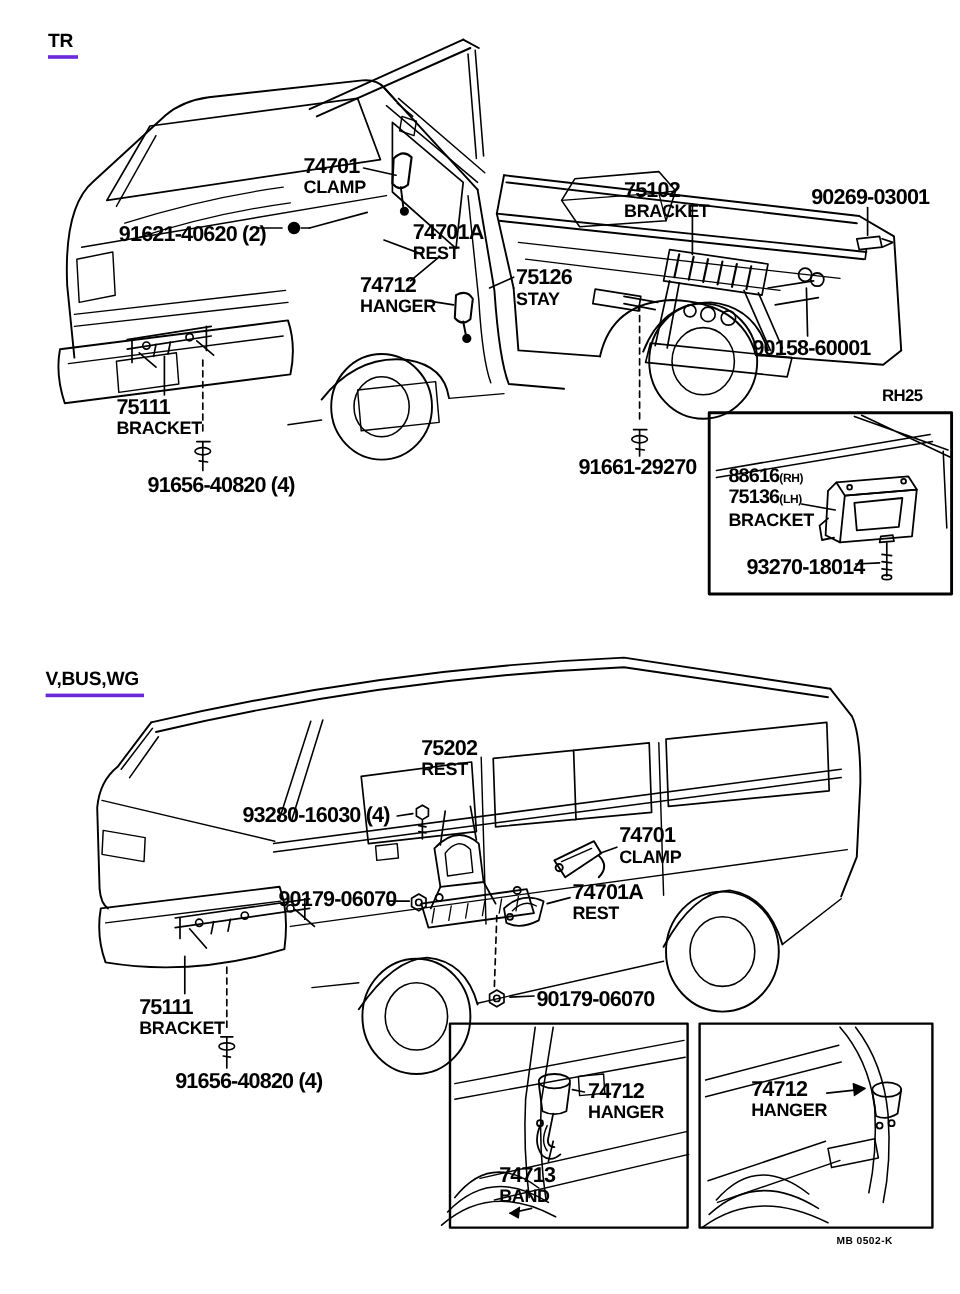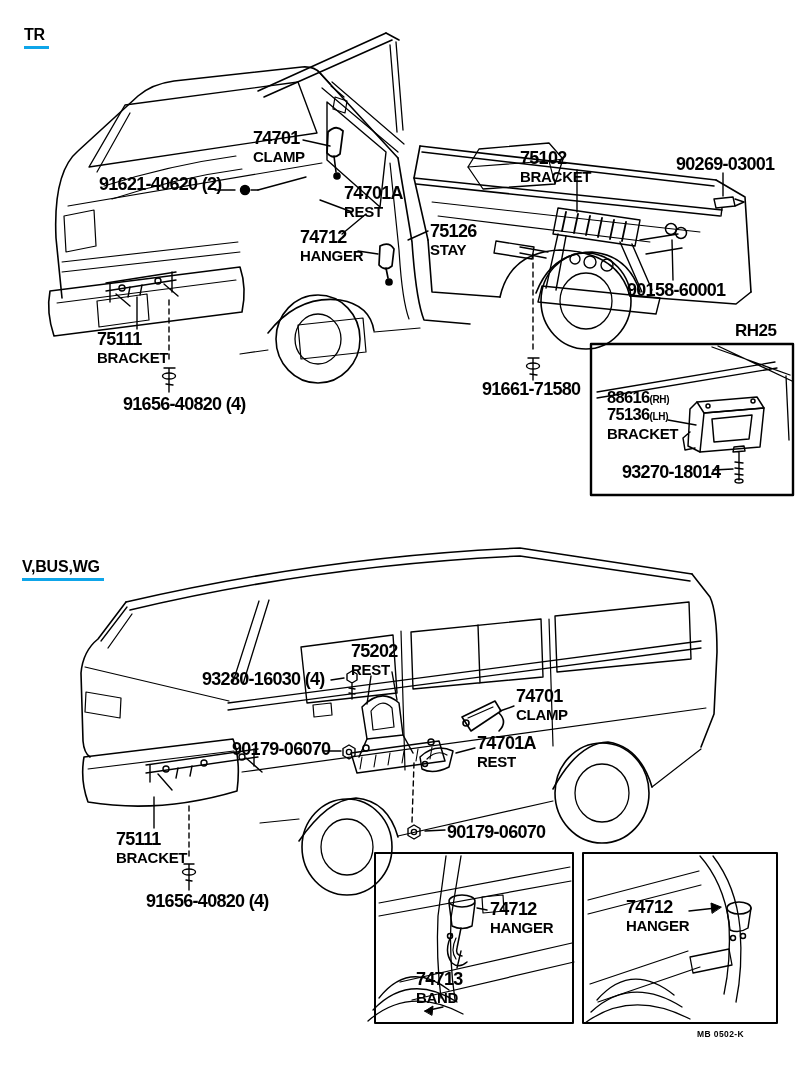--- a/index.html
+++ b/index.html
@@ -8,22 +8,22 @@
     background:#fff;color:#000;
     font-family:"Liberation Sans", sans-serif;
   }
   svg.canvas{position:absolute;left:0;top:0;width:800px;height:1078px;}
   .plabel{position:absolute;font-weight:700;white-space:nowrap;line-height:1;}
   .pnum{display:block;font-size:18px;letter-spacing:-0.7px;}
   .pname{display:block;font-size:15px;letter-spacing:-0.3px;margin-top:2px;}
   .pline{display:block;font-size:16.5px;letter-spacing:-0.7px;line-height:15px;}
   .psuf{font-size:10px;letter-spacing:-0.3px;}
   .sec-title{position:absolute;font-weight:700;font-size:16px;letter-spacing:-0.2px;
-    border-bottom:3px solid #0ea5e9;padding:0 4px 2px 0;line-height:1.05;}
-  .inset-title{position:absolute;font-weight:700;font-size:17px;letter-spacing:-0.5px;line-height:1;}
+    border-bottom:3px solid #6d28d9;padding:0 4px 2px 0;line-height:1.05;margin-left:16px;}
+  .inset-title{position:absolute;font-weight:700;font-size:14px;letter-spacing:-0.5px;line-height:1;}
   .footer-code{position:absolute;font-weight:700;font-size:8.5px;letter-spacing:0.4px;line-height:1;}
 </style>
 </head>
 <body>
 
 <svg class="canvas" viewBox="0 0 800 1078" fill="none" stroke="#000" stroke-width="1.6" stroke-linecap="round" stroke-linejoin="round">
 
   <g>
 
     <path d="M62,298 L56,238 Q53,172 78,151 L138,96 Q152,84 174,81 L302,67 Q314,66 320,73 L330,84"></path>
@@ -295,21 +295,21 @@
   </g>
 </svg>
 
 <div class="sec-title" style="left:24px;top:27px">TR</div>
 
 <div class="plabel" style="left:253px;top:129px">
   <span class="pnum">74701</span>
   <span class="pname">CLAMP</span>
 </div>
 
-<div class="plabel" style="left:99px;top:175px">
+<div class="plabel" style="left:99px;top:186px">
   <span class="pnum">91621-40620 (2)</span>
 </div>
 
 <div class="plabel" style="left:344px;top:184px">
   <span class="pnum">74701A</span>
   <span class="pname">REST</span>
 </div>
 
 <div class="plabel" style="left:300px;top:228px">
   <span class="pnum">74712</span>
@@ -337,38 +337,38 @@
 <div class="plabel" style="left:97px;top:330px">
   <span class="pnum">75111</span>
   <span class="pname">BRACKET</span>
 </div>
 
 <div class="plabel" style="left:123px;top:395px">
   <span class="pnum">91656-40820 (4)</span>
 </div>
 
 <div class="plabel" style="left:482px;top:380px">
-  <span class="pnum">91661-71580</span>
+  <span class="pnum">91661-29270</span>
 </div>
 
 <div class="inset-title" style="left:735px;top:322px">RH25</div>
 
 <div class="plabel" style="left:607px;top:390px">
   <span class="pline"><span class="pnumi">88616</span><span class="psuf">(RH)</span></span>
   <span class="pline"><span class="pnumi">75136</span><span class="psuf">(LH)</span></span>
   <span class="pname">BRACKET</span>
 </div>
 
 <div class="plabel" style="left:622px;top:463px">
   <span class="pnum">93270-18014</span>
 </div>
 
 <div class="sec-title" style="left:22px;top:559px">V,BUS,WG</div>
 
-<div class="plabel" style="left:351px;top:642px">
+<div class="plabel" style="left:351px;top:614px">
   <span class="pnum">75202</span>
   <span class="pname">REST</span>
 </div>
 
 <div class="plabel" style="left:202px;top:670px">
   <span class="pnum">93280-16030 (4)</span>
 </div>
 
 <div class="plabel" style="left:516px;top:687px">
   <span class="pnum">74701</span>

